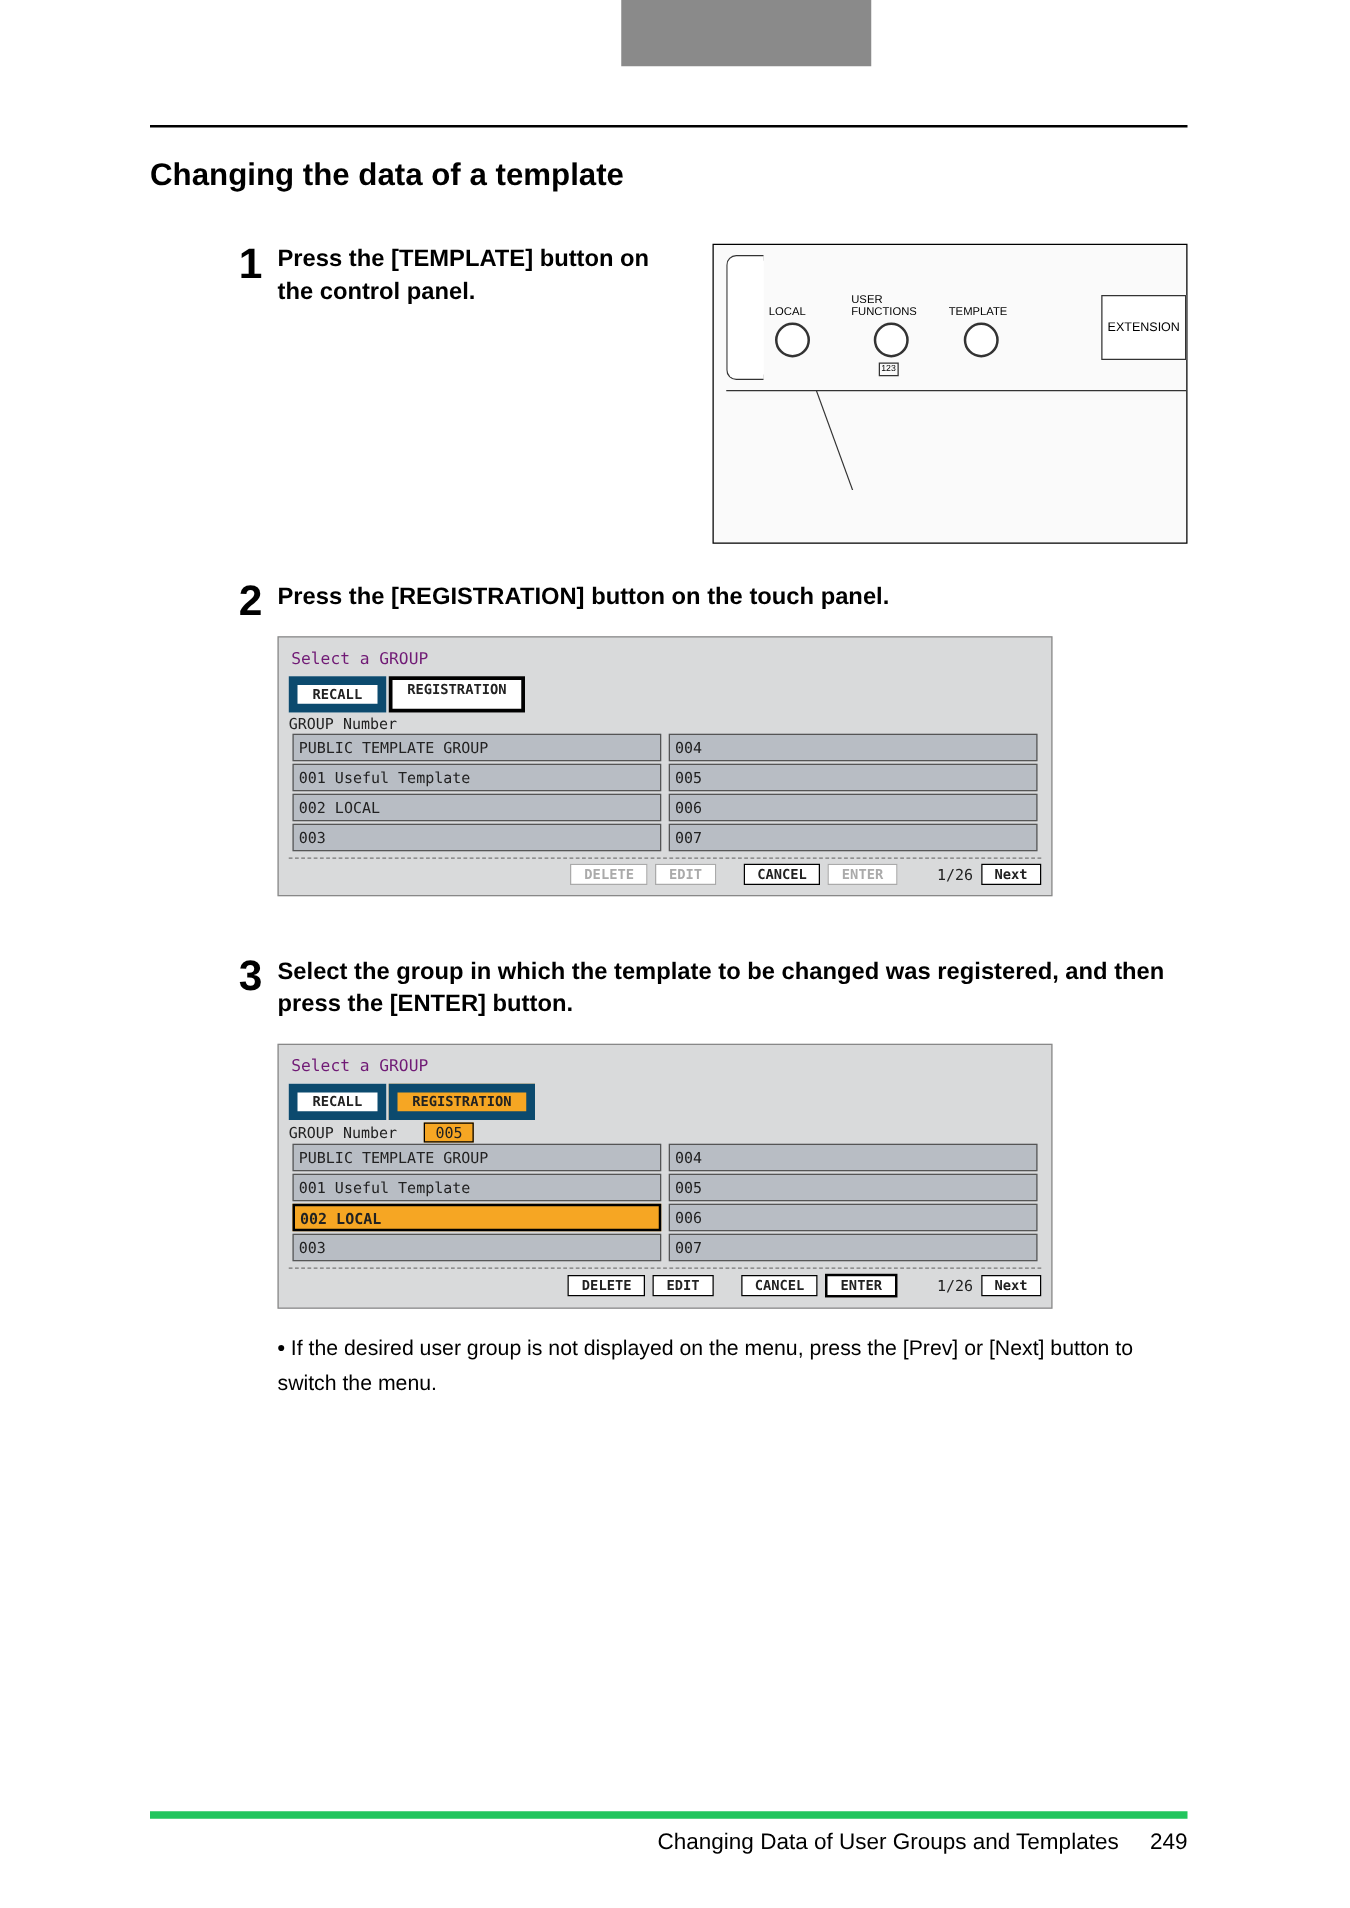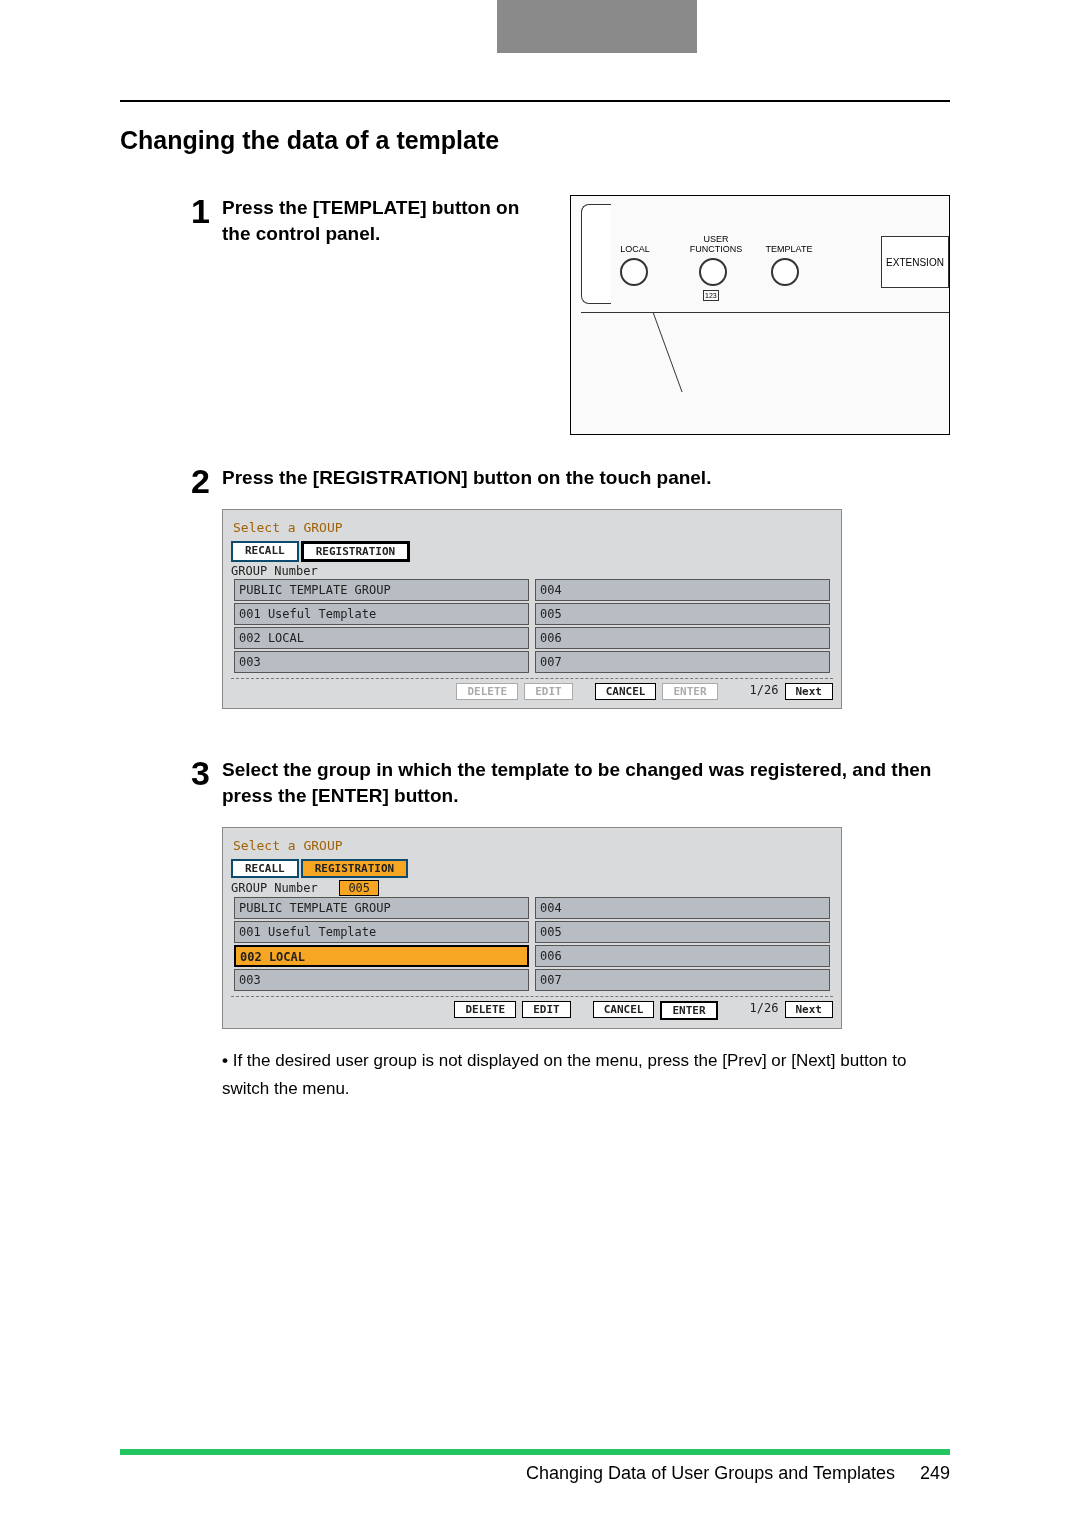--- a/index.html
+++ b/index.html
@@ -47,21 +47,21 @@
   .step-text { font-size: 19px; font-weight: bold; line-height: 26px; }
   .fig-panel {
     width: 380px; height: 240px;
     border: 1px solid #000;
     position: relative;
     background: #fafafa;
     margin-left: 30px;
     flex-shrink: 0;
   }
   
-  .fig-panel .btn-label { font-size: 9px; position: absolute; text-align: center; }
+  .fig-panel .btn-label { font-size: 9px; position: absolute; text-align: left; }
   .fig-panel .circle {
     width: 28px; height: 28px; border: 2px solid #333; border-radius: 50%;
     position: absolute; background:#fff;
   }
   .fig-panel .ext {
     position: absolute; right: 0; top: 40px;
     width: 68px; height: 52px; border: 1px solid #333; background:#fff;
     font-size: 10px; display:flex; align-items:center; justify-content:center;
   }
   .fig-panel .line-bottom {
@@ -86,31 +86,31 @@
     background: #d9dadb;
     border: 1px solid #888;
     padding: 8px;
     font-family: "Lucida Console", monospace;
     font-size: 13px;
     color: #222;
     margin: 18px 0;
     position: relative;
   }
   .screen .title-bar {
-    color: #a16207;
+    color: #701a75;
     font-size: 13px;
     background: transparent;
     padding: 2px 0 6px 2px;
   }
   .screen .tabs {
     display: flex;
     gap: 2px;
   }
   .screen .tab-btn {
-    background: #fff; border: 2px solid #0c4a6e;
+    background: #fff; border: 7px solid #0c4a6e;
     padding: 1px 12px;
     font-size: 11px; font-weight: bold;
     position: relative;
   }
   .screen .tab-btn.active {
     border: 3px solid #000;
   }
   .screen .group-num-label { font-size: 12px; margin-top: 2px; }
   .screen .group-num-val {
     background: #f6a623; padding: 0 8px; border:1px solid #000;
@@ -128,21 +128,21 @@
     height: 22px;
     line-height: 18px;
     white-space: nowrap; overflow: hidden;
   }
   .screen .cell.selected {
     background: #f6a623;
     border: 2px solid #000;
     font-weight: bold;
   }
   .screen .action-row {
-    display: flex; justify-content: flex-end; align-items: flex-start;
+    display: flex; justify-content: flex-end; align-items: center;
     gap: 6px; margin-top: 4px;
     font-size: 12px;
   }
   .screen .abtn {
     background: #fff;
     border: 1px solid #000;
     padding: 1px 10px;
     font-size: 11px; font-weight: bold;
   }
   .screen .abtn.ghost { color: #aaa; border-color:#aaa; }

